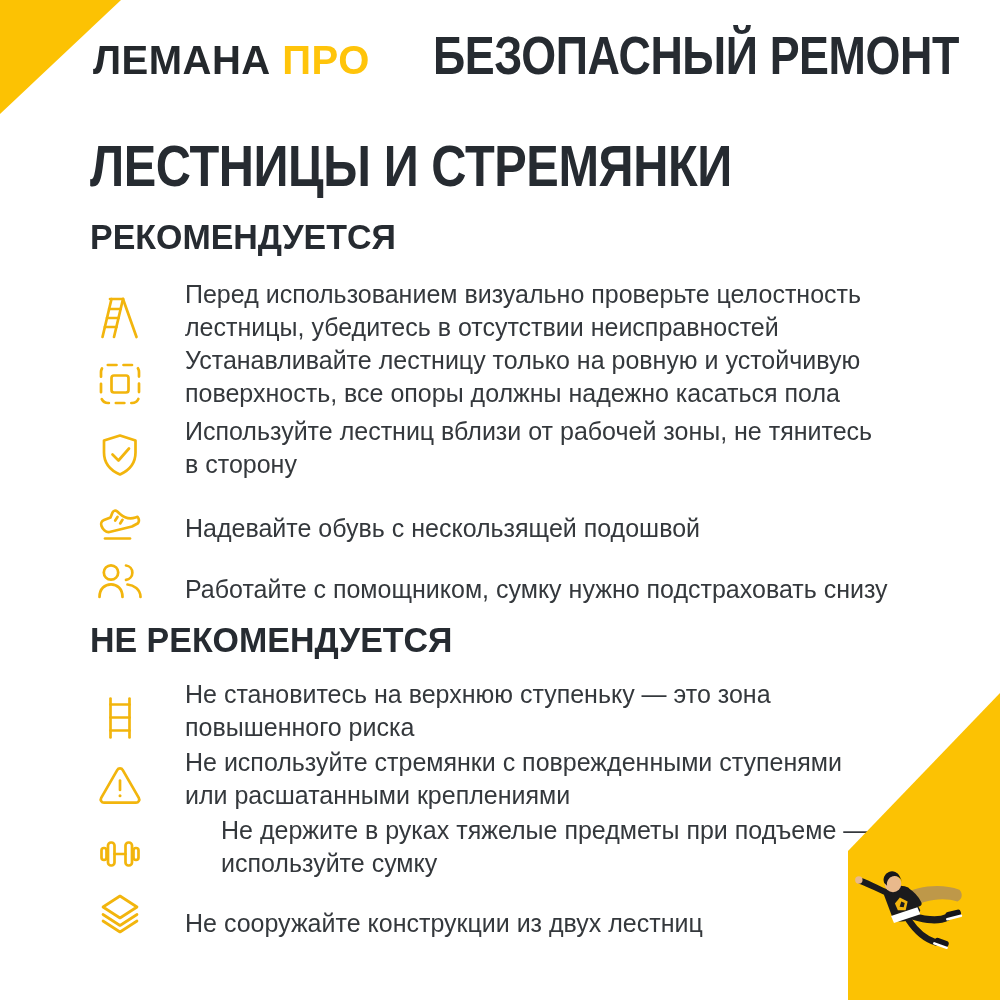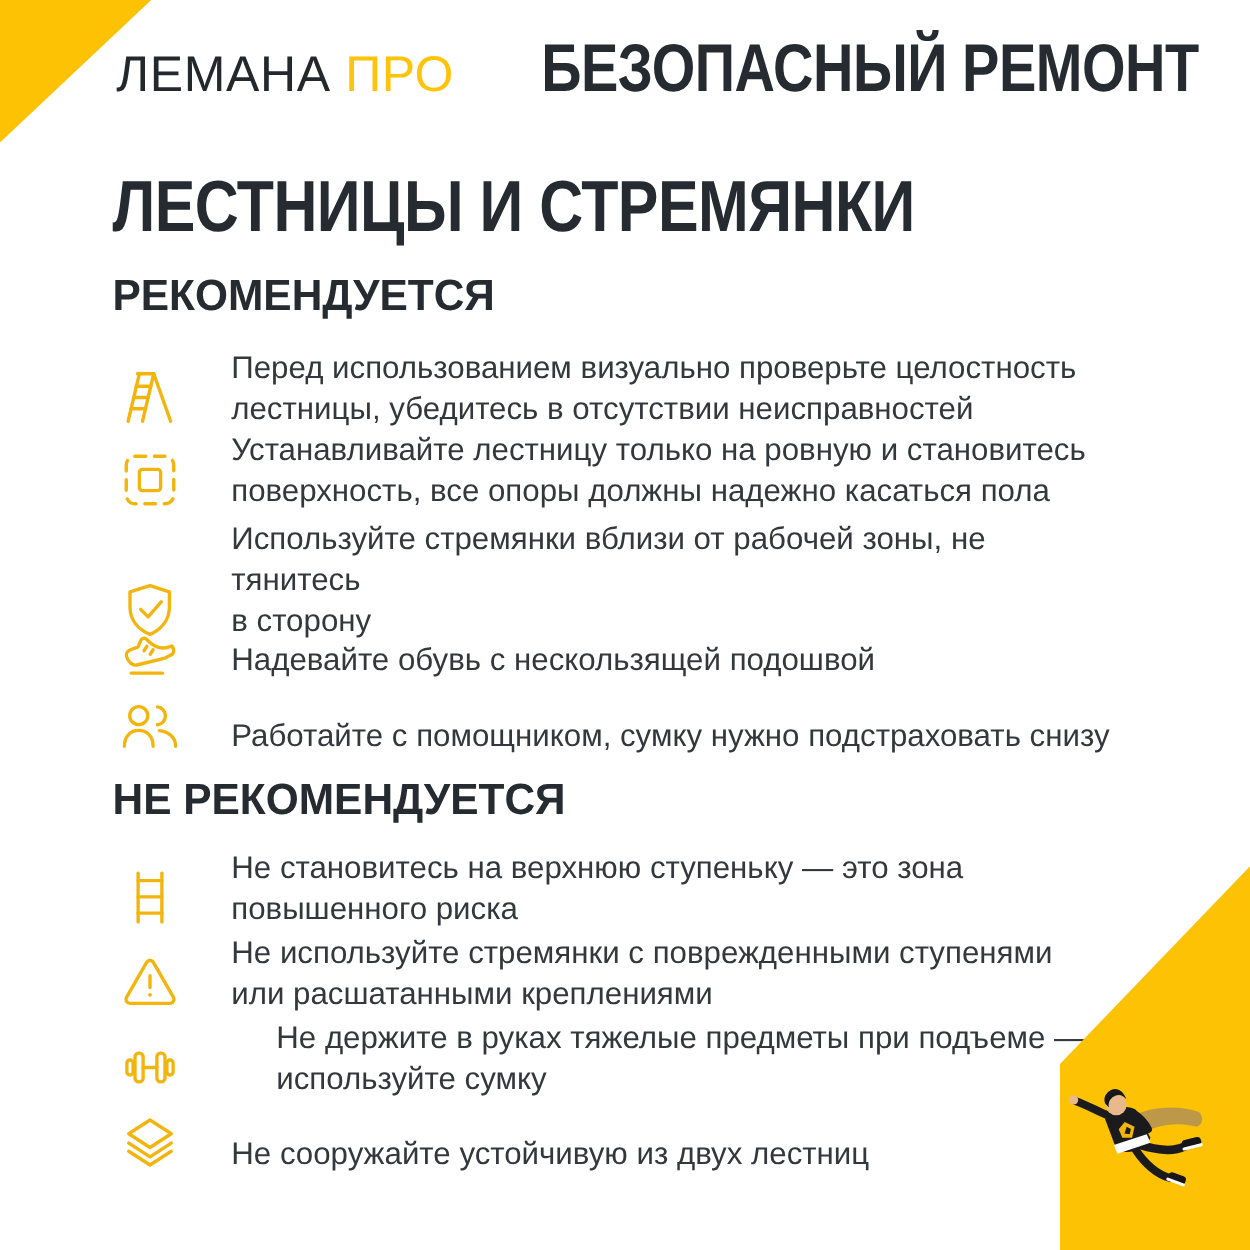--- a/index.html
+++ b/index.html
@@ -16,21 +16,21 @@
   }
   .corner-br{
     position:absolute;left:848px;top:693px;width:152px;height:307px;
     background:#FCC203;
     clip-path:polygon(100% 0,0 51.5%,0 100%,100% 100%);
   }
   .hero-svg{position:absolute;left:4px;top:178px;width:122px;height:98px;}
   
   .logo{
     position:absolute;left:93px;top:40px;
-    font-size:40px;font-weight:400;letter-spacing:.5px;color:#24282C;
+    font-size:40px;font-weight:700;letter-spacing:.5px;color:#24282C;
     line-height:1;white-space:nowrap;text-align:right;
   }
   .logo .pro{color:#FFC40A;}
   .program-title{
     position:absolute;left:433px;top:28px;
     font-size:54px;font-weight:800;color:#262B31;line-height:1;white-space:nowrap;
     transform:scaleX(.83);transform-origin:0 0;letter-spacing:-.5px;
   }
   .page-title{
     position:absolute;left:90px;top:137px;
@@ -93,32 +93,32 @@
 лестницы, убедитесь в отсутствии неисправностей</div>
   </div>
 
   <div class="row r2">
     <div class="icon-cell">
       <svg width="48" height="48" viewBox="0 0 48 48" fill="none" stroke="#F2B50D" stroke-width="2.7" stroke-linecap="round" stroke-linejoin="round">
         <rect x="5" y="5" width="38" height="38" rx="7" stroke-dasharray="8.5 7"></rect>
         <rect x="15.5" y="15.5" width="17" height="17" rx="2.5"></rect>
       </svg>
     </div>
-    <div class="item-text">Устанавливайте лестницу только на ровную и становитесь
+    <div class="item-text">Устанавливайте лестницу только на ровную и устойчивую
 поверхность, все опоры должны надежно касаться пола</div>
   </div>
 
   <div class="row r3">
     <div class="icon-cell">
       <svg width="48" height="48" viewBox="0 0 48 48" fill="none" stroke="#F2B50D" stroke-width="2.7" stroke-linecap="round" stroke-linejoin="round">
         <path d="M24 4.5 39.5 9.5v12c0 10.5-6.6 18-15.5 22C14.6 39.5 8 32 8 21.5v-12Z"></path>
         <path d="M16.5 23.5 22.5 29.5 33 17.5"></path>
       </svg>
     </div>
-    <div class="item-text">Используйте стремянки вблизи от рабочей зоны, не тянитесь
+    <div class="item-text">Используйте лестниц вблизи от рабочей зоны, не тянитесь
 в сторону</div>
   </div>
 
   <div class="row r4 single">
     <div class="icon-cell">
       <svg width="48" height="48" viewBox="0 0 48 48" fill="none" stroke="#F2B50D" stroke-width="2.7" stroke-linecap="round" stroke-linejoin="round">
         <path d="M5.5 31C4.5 28.5 5.5 26 8 25l6.5-2.5 2-5c.8-1.9 3-2.5 4.5-1.3l3 2.8c4.5 4 10.5 5.2 15.5 3.5l2-0.7c1.5 2 1.8 4.6.5 6.4L36 31.5 13.5 37c-3.5.8-6.9-2.8-8-6Z"></path>
         <path d="m21.5 22-2.3 3.6"></path>
           <path d="m26.5 24.8-2.3 3.6"></path>
         <path d="M9 43.5h25"></path>
@@ -182,21 +182,21 @@
   </div>
 
   <div class="row r9 single">
     <div class="icon-cell">
       <svg width="48" height="48" viewBox="0 0 48 48" fill="none" stroke="#F2B50D" stroke-width="2.7" stroke-linecap="round" stroke-linejoin="round">
         <path d="M24 6 41 17 24 28 7 17Z"></path>
         <path d="m7 24.5 17 11 17-11"></path>
         <path d="m7 31 17 11 17-11"></path>
       </svg>
     </div>
-    <div class="item-text">Не сооружайте устойчивую из двух лестниц</div>
+    <div class="item-text">Не сооружайте конструкции из двух лестниц</div>
   </div>
 
   <div class="corner-br">
     <svg class="hero-svg" viewBox="0 0 125 100">
 
       <path d="M52 24 C66 15 92 12 110 19 C114 23 113 29 108 31 C92 26 72 30 60 38 Z" fill="#BE9849"></path>
 
       <path d="M56 20 C62 24 66 29 68 33" stroke="#1B1B1D" stroke-width="6.5" stroke-linecap="round" fill="none"></path>
 
       <path d="M62 46 C76 50 88 52 98 47" stroke="#1B1B1D" stroke-width="7" stroke-linecap="round" fill="none"></path>

